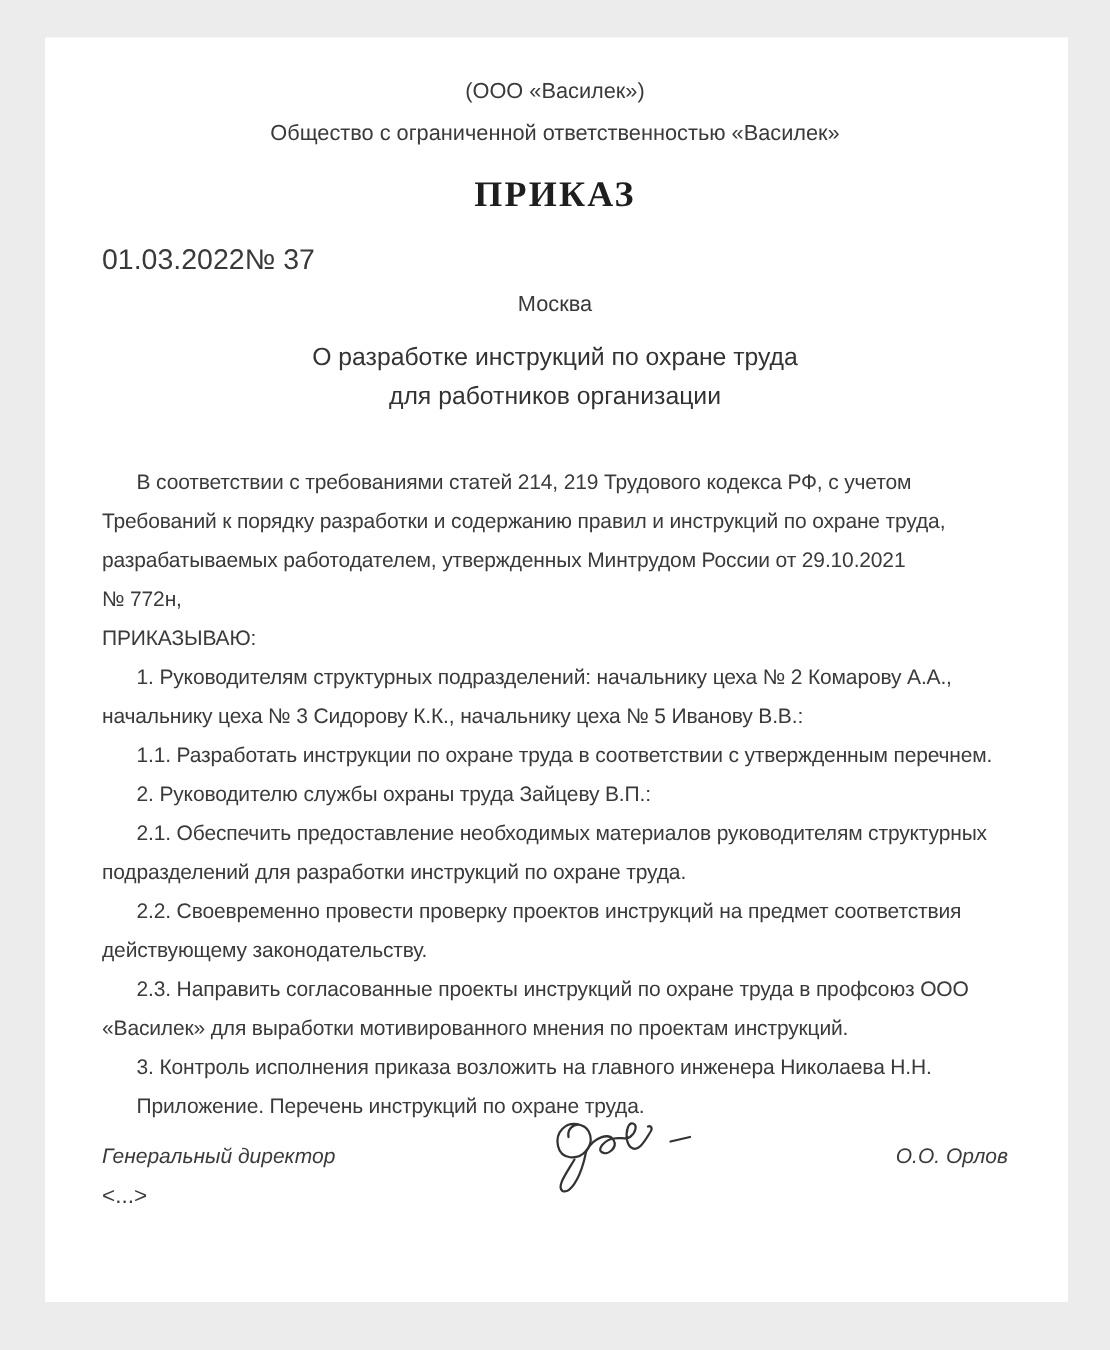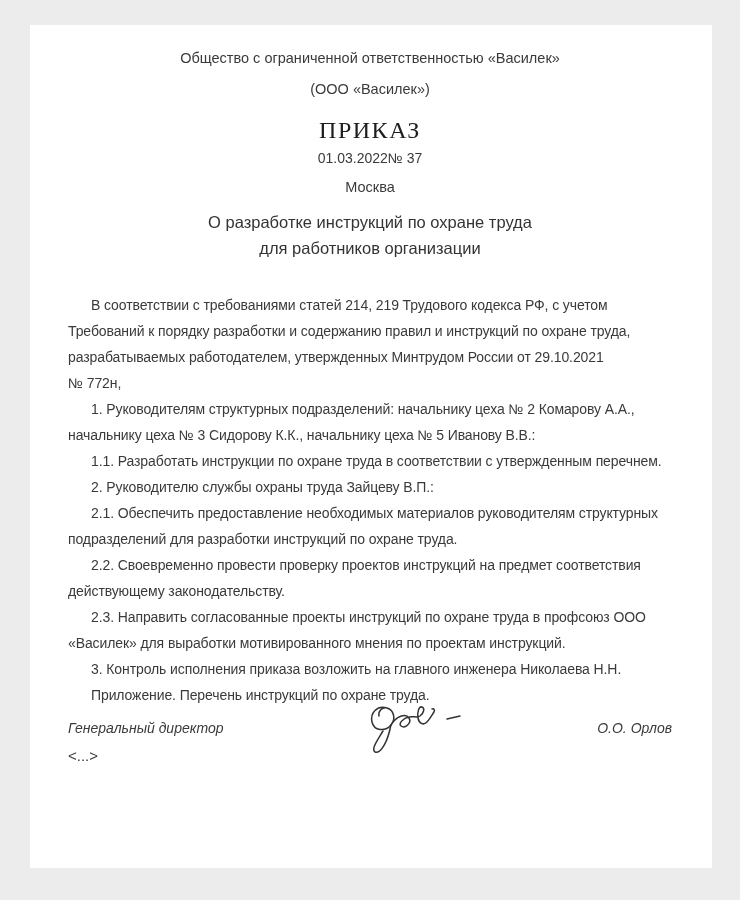--- a/index.html
+++ b/index.html
@@ -28,31 +28,31 @@
   .org-line {
     text-align: center;
     font-size: 14.5px;
     line-height: 28px;
   }
   .org-line.second { margin-top: 3px; }
   .doc-title {
     margin: 12px 0 0 0;
     text-align: center;
     font-family: "Liberation Serif", serif;
-    font-weight: 400;
+    font-weight: 700;
     font-size: 24px;
     line-height: 30px;
     letter-spacing: 1.5px;
     color: #1e1e1e;
   }
   .meta-row {
     display: flex;
-    justify-content: center;
-    margin-top: 0;
-    font-size: 14px;
+    justify-content: flex-start;
+    margin-top: 16px;
+    font-size: 19px;
     line-height: 26px;
   }
   .city-line {
     text-align: center;
     margin-top: 3px;
     font-size: 14.5px;
     line-height: 26px;
   }
   .subject {
     text-align: center;
@@ -99,40 +99,41 @@
     font-size: 15px;
     line-height: 26px;
   }
 </style>
 </head>
 <body>
 
 <div class="canvas">
   <div class="page">
 
+    <div class="org-line second">(ООО «Василек»)</div>
     <div class="org-line">Общество с ограниченной ответственностью «Василек»</div>
-    <div class="org-line second">(ООО «Василек»)</div>
 
     <h1 class="doc-title">ПРИКАЗ</h1>
 
     <div class="meta-row">
       <span>01.03.2022</span>
       <span>№ 37</span>
     </div>
 
     <div class="city-line">Москва</div>
 
     <div class="subject">О разработке инструкций по охране труда
 для работников организации</div>
 
     <div class="body-block">
       <p class="ind">В соответствии с требованиями статей 214, 219 Трудового кодекса РФ, с учетом
 Требований к порядку разработки и содержанию правил и инструкций по охране труда,
 разрабатываемых работодателем, утвержденных Минтрудом России от 29.10.2021
 № 772н,</p>
+      <p>ПРИКАЗЫВАЮ:</p>
       <p class="ind">1. Руководителям структурных подразделений: начальнику цеха № 2 Комарову А.А.,
 начальнику цеха № 3 Сидорову К.К., начальнику цеха № 5 Иванову В.В.:</p>
       <p class="ind">1.1. Разработать инструкции по охране труда в соответствии с утвержденным перечнем.</p>
       <p class="ind">2. Руководителю службы охраны труда Зайцеву В.П.:</p>
       <p class="ind">2.1. Обеспечить предоставление необходимых материалов руководителям структурных
 подразделений для разработки инструкций по охране труда.</p>
       <p class="ind">2.2. Своевременно провести проверку проектов инструкций на предмет соответствия
 действующему законодательству.</p>
       <p class="ind">2.3. Направить согласованные проекты инструкций по охране труда в профсоюз ООО
 «Василек» для выработки мотивированного мнения по проектам инструкций.</p>

